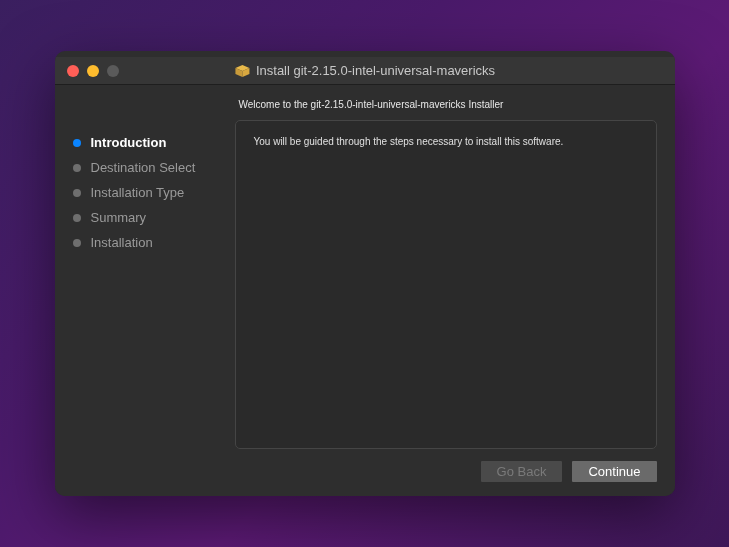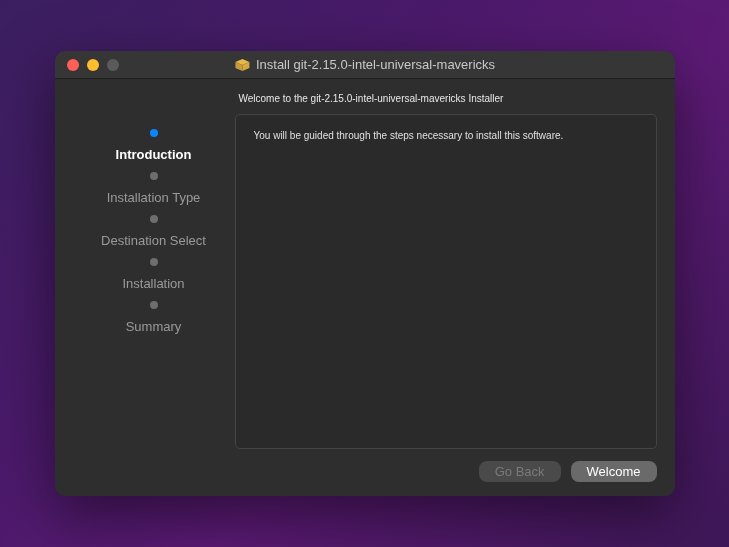--- a/index.html
+++ b/index.html
@@ -27,20 +27,21 @@
       flex-direction: column;
       overflow: hidden;
     }
     .titlebar {
       height: 28px;
       background: #363636;
       display: flex;
       align-items: center;
       position: relative;
       border-bottom: 1px solid #1e1e1e;
+      margin-top: 6px;
     }
     .traffic-lights {
       display: flex;
       gap: 8px;
       padding-left: 12px;
     }
     .traffic-light {
       width: 12px;
       height: 12px;
       border-radius: 50%;
@@ -76,21 +77,20 @@
       padding: 50px 0 0 18px;
       display: flex;
       flex-direction: column;
       gap: 10px;
     }
     .sidebar-item {
       display: flex;
       align-items: center;
       gap: 10px;
       font-size: 13px;
-      flex-direction: column;
     }
     .step-bullet {
       width: 8px;
       height: 8px;
       border-radius: 50%;
       background: #6e6e6e;
       flex-shrink: 0;
     }
     .sidebar-item.active .step-bullet {
       background: #0a84ff;
@@ -126,21 +126,21 @@
       line-height: 1.45;
     }
     .footer {
       display: flex;
       justify-content: flex-end;
       gap: 10px;
       padding-top: 12px;
     }
     .btn {
       padding: 3px 16px;
-      border-radius: 8px;
+      border-radius: 1px;
       font-size: 13px;
       border: none;
       cursor: pointer;
       font-family: inherit;
     }
     .btn-disabled {
       background: #4a4a4a;
       color: #7a7a7a;
       cursor: default;
     }
@@ -172,40 +172,40 @@
   </div>
 
   <div class="window-body">
     <div class="sidebar">
       <div class="sidebar-item active">
         <span class="step-bullet"></span>
         <span class="step-label">Introduction</span>
       </div>
       <div class="sidebar-item">
         <span class="step-bullet"></span>
+        <span class="step-label">Destination Select</span>
+      </div>
+      <div class="sidebar-item">
+        <span class="step-bullet"></span>
         <span class="step-label">Installation Type</span>
       </div>
       <div class="sidebar-item">
         <span class="step-bullet"></span>
-        <span class="step-label">Destination Select</span>
+        <span class="step-label">Summary</span>
       </div>
       <div class="sidebar-item">
         <span class="step-bullet"></span>
         <span class="step-label">Installation</span>
-      </div>
-      <div class="sidebar-item">
-        <span class="step-bullet"></span>
-        <span class="step-label">Summary</span>
       </div>
     </div>
 
     <div class="main">
       <div class="main-heading">Welcome to the git-2.15.0-intel-universal-mavericks Installer</div>
       <div class="content-box">
         <span>You will be guided through the steps necessary to install this software.</span>
       </div>
       <div class="footer">
         <button class="btn btn-disabled">Go Back</button>
-        <button class="btn btn-primary">Welcome</button>
+        <button class="btn btn-primary">Continue</button>
       </div>
     </div>
   </div>
 </div>
 
 </body></html>

